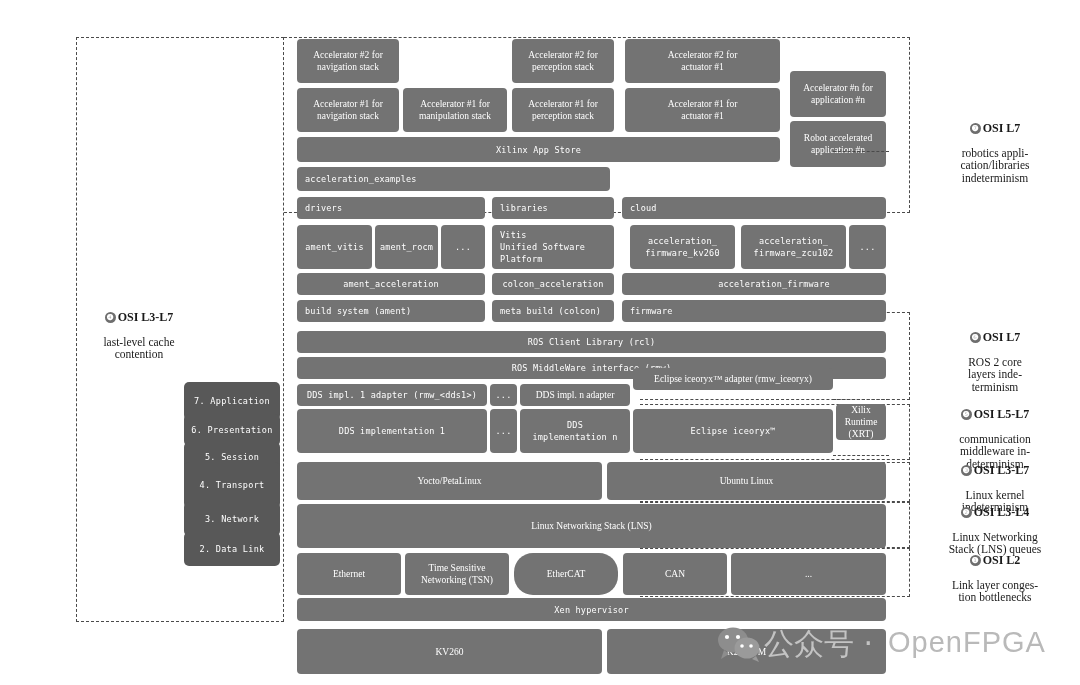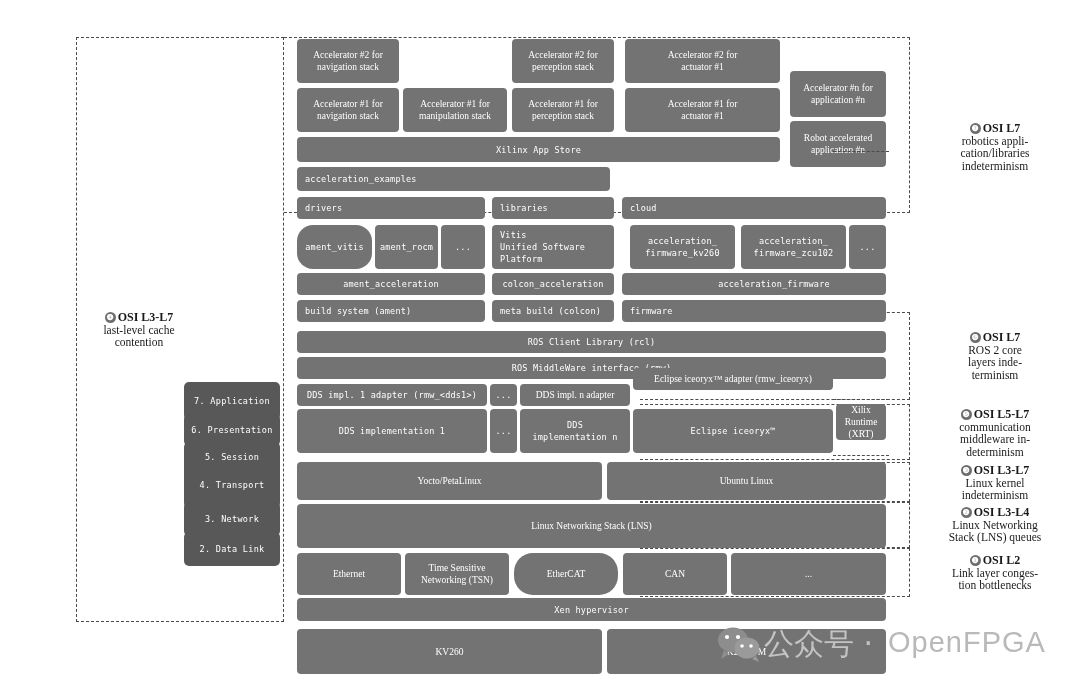--- a/index.html
+++ b/index.html
@@ -20,21 +20,21 @@
   .dash.nb-left{border-left:none;}
   .hline{position:absolute;border-top:1.3px dashed #4a4a4a;}
 
   .note{position:absolute;text-align:center;color:#1a1a1a;
         font-family:"Liberation Serif","DejaVu Serif",serif;font-size:11.5px;line-height:12.6px;}
   .note .hd{font-weight:bold;font-size:12px;white-space:nowrap;}
   .circnum{display:inline-block;width:11px;height:11px;border-radius:50%;
            background:#6e6e6e;color:#fff;font-family:"Liberation Sans",sans-serif;
            font-size:8px;font-weight:bold;line-height:11px;text-align:center;
            vertical-align:1px;margin-right:2px;}
-  .note .bd{display:block;margin-top:0px;}
+  .note .bd{display:block;margin-top:12px;}
 
   .wm{position:absolute;color:#b9b9b9;font-family:"Liberation Sans",sans-serif;
       font-size:29px;letter-spacing:1px;white-space:nowrap;}
   .wm-cn{position:absolute;color:#c3c3c3;font-size:30px;font-family:"DejaVu Sans",sans-serif;white-space:nowrap;}
   .wm-logo{position:absolute;width:46px;height:36px;}
 </style>
 </head>
 <body>
 
 <div id="root">
@@ -119,21 +119,21 @@
   <div class="box left" style="left:297px;top:197px;width:188px;height:22px;">
       <span>drivers</span>
     </div>
   <div class="box left" style="left:492px;top:197px;width:122px;height:22px;">
       <span>libraries</span>
     </div>
   <div class="box left" style="left:622px;top:197px;width:264px;height:22px;">
       <span>cloud</span>
     </div>
 
-  <div class="box" style="left:297px;top:225px;width:75px;height:44px;border-radius:16px;">
+  <div class="box" style="left:297px;top:225px;width:75px;height:44px;">
       <span>ament_vitis</span>
     </div>
   <div class="box" style="left:375px;top:225px;width:63px;height:44px;text-align:right;">
       <span>ament_rocm</span>
     </div>
   <div class="box" style="left:441px;top:225px;width:44px;height:44px;">
       <span>...</span>
     </div>
   <div class="box left" style="left:492px;top:225px;width:122px;height:44px;align-items:center;">
       <span style="white-space:pre-line">Vitis

